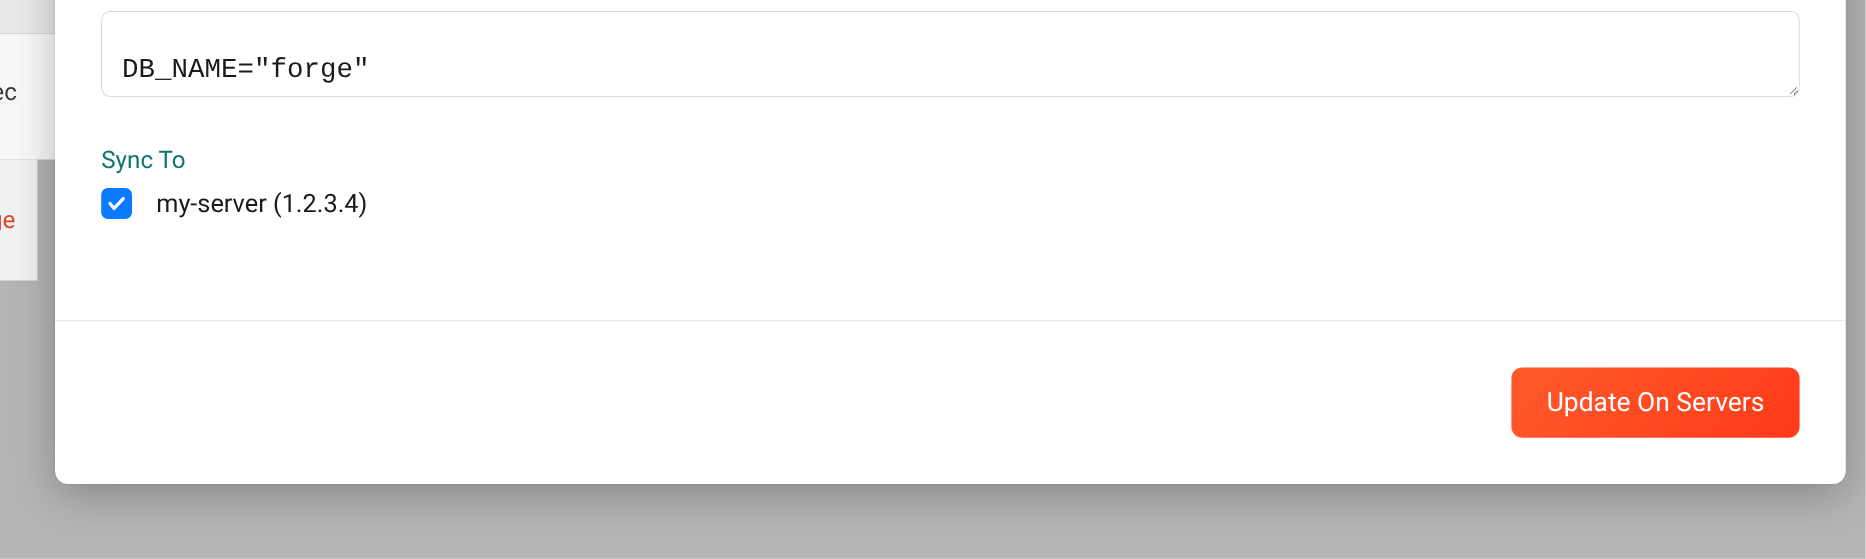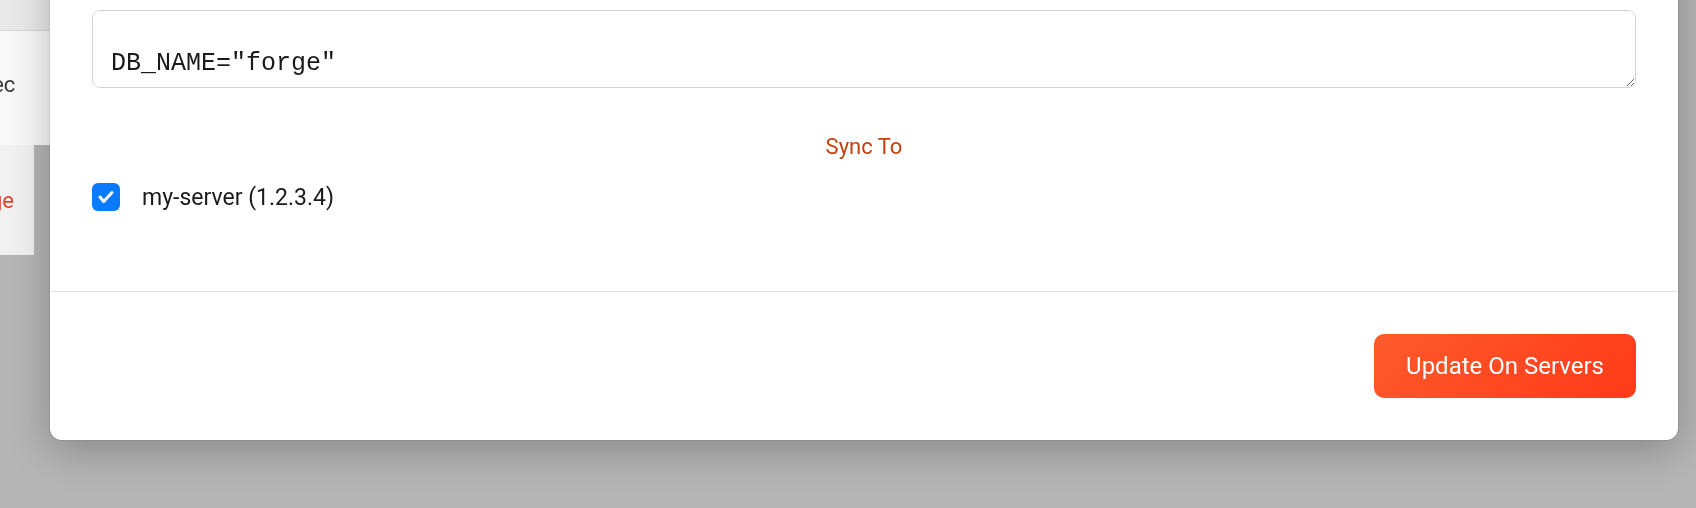--- a/index.html
+++ b/index.html
@@ -97,29 +97,28 @@
       resize: both;
       outline: none;
       line-height: 1.5;
       padding-top: 34px;
     }
     
     .section-label {
       display: block;
       margin-top: 42px;
       font-size: 22px;
-      color: #c2410c;
-      text-align: center;
+      color: #0f766e;
     }
     
     .checkbox-row {
       display: flex;
       align-items: center;
       gap: 22px;
-      margin-top: 24px;
+      margin-top: 12px;
     }
     
     .checkbox {
       width: 28px;
       height: 28px;
       border-radius: 6px;
       background: #0a7aff;
       display: flex;
       align-items: center;
       justify-content: center;

